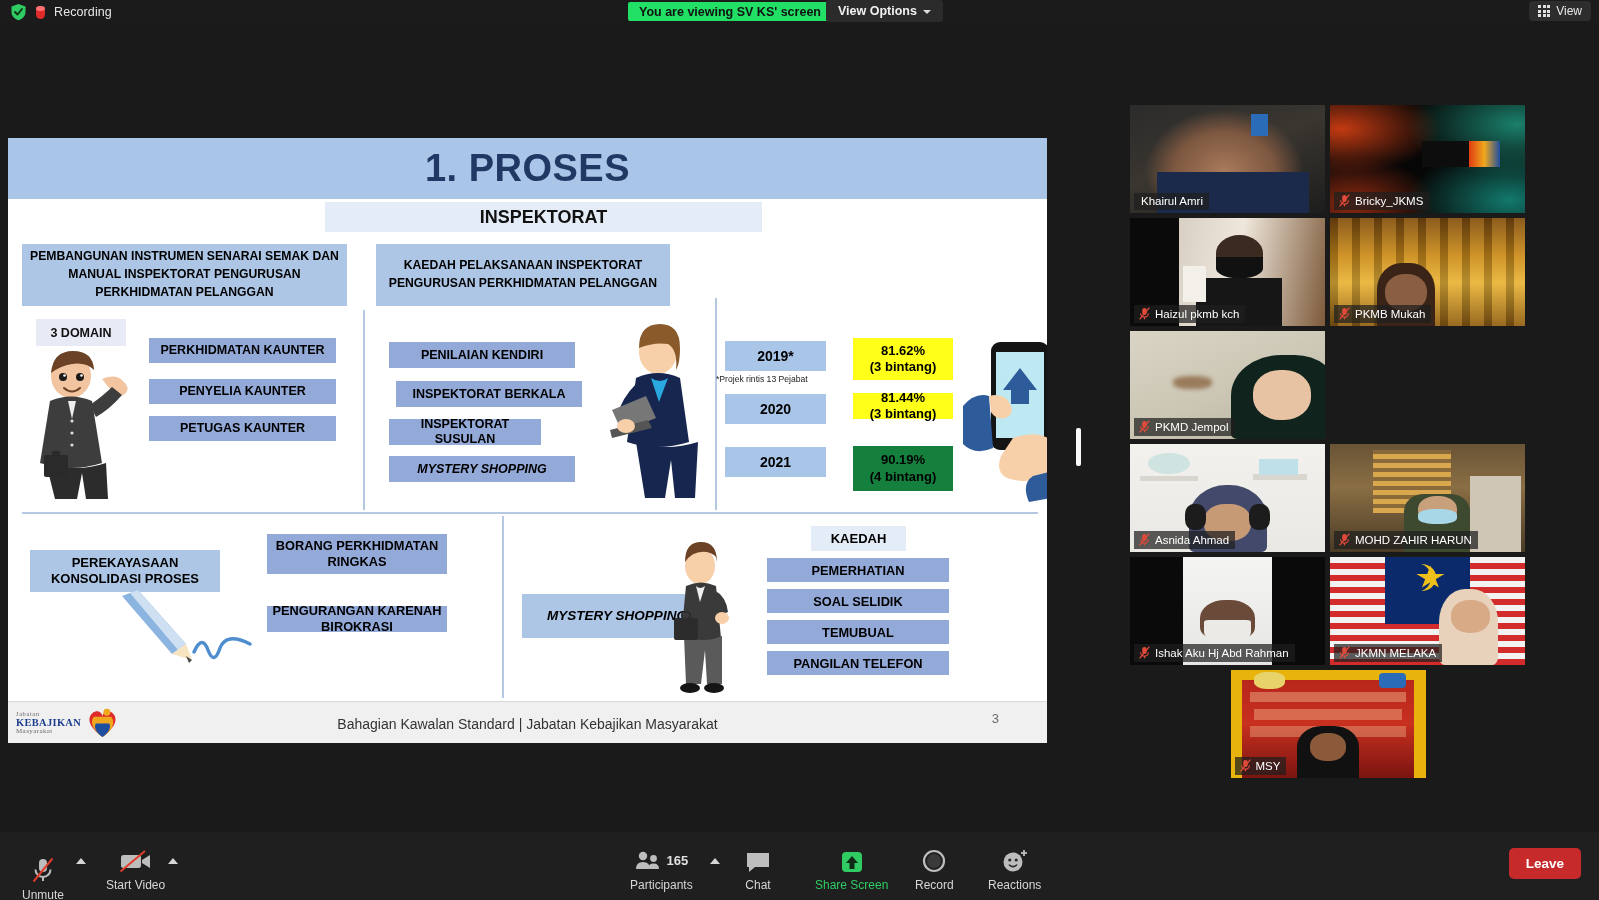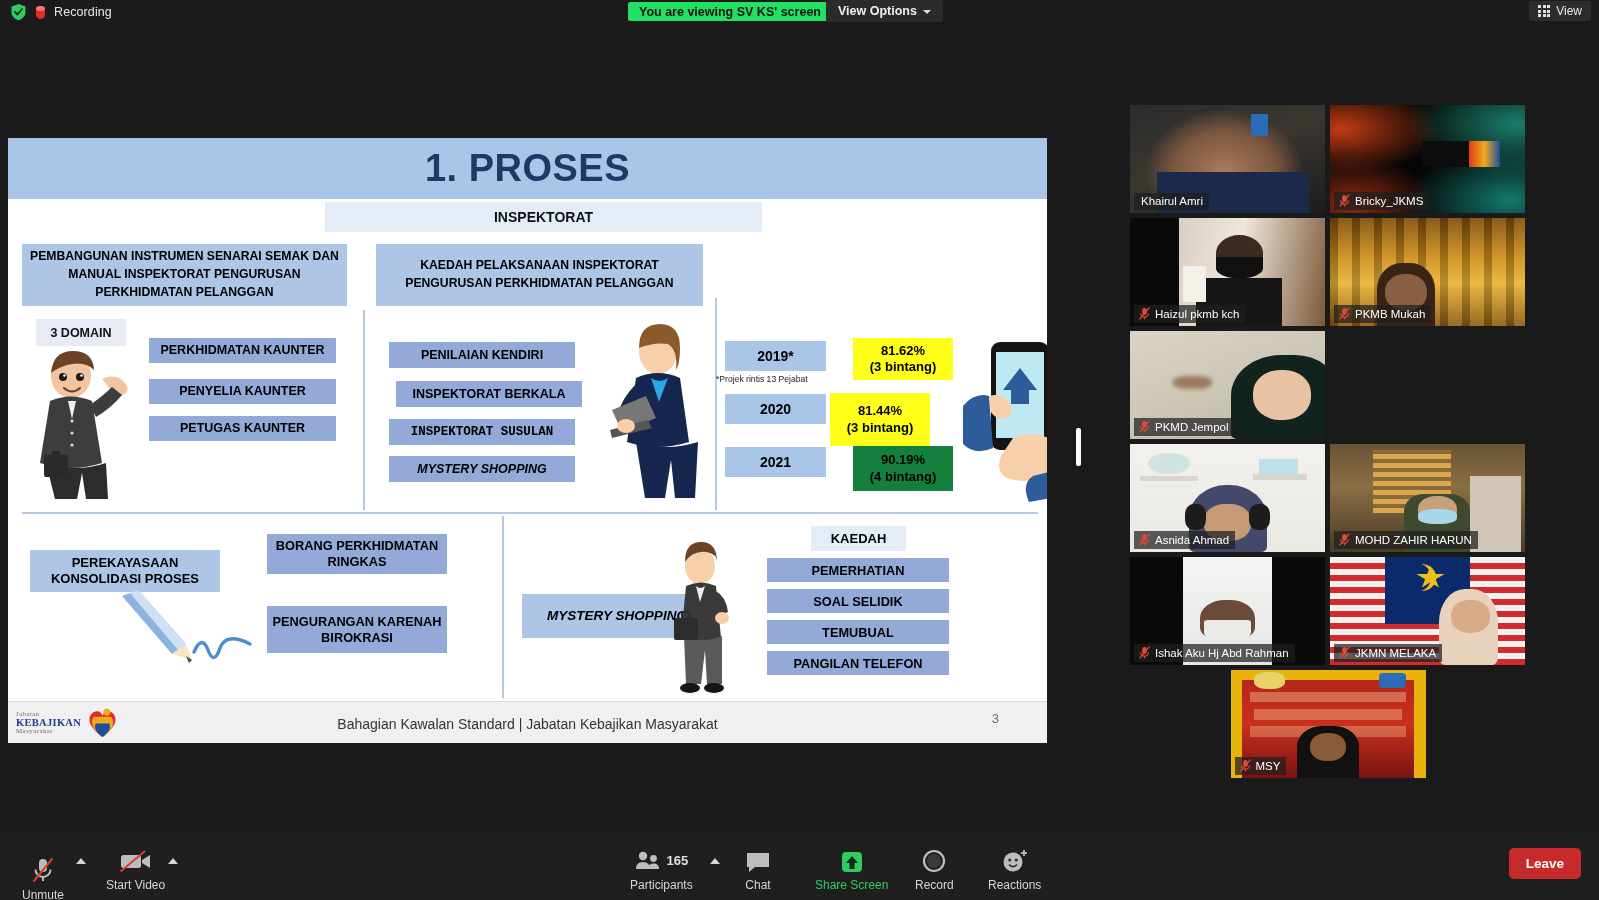--- a/index.html
+++ b/index.html
@@ -46,30 +46,30 @@
 
   .slide-title-band {
     position: absolute; left: 0; top: 0; width: 100%; height: 61px;
     background: #a9c6e8; display: flex; align-items: center; justify-content: center;
   }
   .slide-title { font-size: 38px; font-weight: bold; color: #1f3864; letter-spacing: .5px; }
 
   .insp-box {
     position: absolute; left: 317px; top: 64px; width: 437px; height: 30px;
     background: #e4ecf7; display: flex; align-items: center; justify-content: center;
-    font-size: 14px; font-weight: bold; color: #111;
+    font-size: 18px; font-weight: bold; color: #111;
   }
 
   .colhead {
     position: absolute; background: #adc6e5; color: #000;
     font-size: 12.2px; font-weight: bold; line-height: 1.45;
     display: flex; align-items: center; justify-content: center; text-align: center; padding: 5px 7px;
   }
   .c1 { left: 14px;  top: 106px; width: 325px; height: 62px; }
-  .c2 { left: 368px; top: 106px; width: 327px; height: 62px; }
+  .c2 { left: 368px; top: 106px; width: 294px; height: 62px; }
   .c3 { left: 718px; top: 102px; width: 330px; height: 68px; }
 
   .domain-tag {
     position: absolute; left: 28px; top: 181px; width: 90px; height: 27px;
     background: #e8ebf5; color: #111; font-size: 12.5px; font-weight: bold;
     display: flex; align-items: center; justify-content: center;
   }
 
   .bluebtn {
     position: absolute; background: #93a9d8; color: #000;
@@ -77,56 +77,56 @@
     justify-content: center; text-align: center; line-height: 1.2;
   }
   .italicb { font-style: italic; }
 
   .l1 { left: 141px; top: 200px; width: 187px; height: 25px; }
   .l2 { left: 141px; top: 241px; width: 187px; height: 25px; }
   .l3 { left: 141px; top: 278px; width: 187px; height: 25px; }
 
   .m1 { left: 381px; top: 204px; width: 186px; height: 26px; }
   .m2 { left: 388px; top: 243px; width: 186px; height: 26px; }
-  .m3 { left: 381px; top: 281px; width: 186px; height: 26px; font-family: Liberation Mono, monospace; }
+  .m3 { left: 381px; top: 281px; width: 152px; height: 26px; }
   .m4 { left: 381px; top: 318px; width: 186px; height: 26px; }
 
   .yearbox {
     position: absolute; background: #a9c6e8; color: #000;
     font-size: 14px; font-weight: bold; display: flex; align-items: center; justify-content: center;
   }
   .y1 { left: 717px; top: 203px; width: 101px; height: 30px; }
   .y2 { left: 717px; top: 256px; width: 101px; height: 30px; }
   .y3 { left: 717px; top: 309px; width: 101px; height: 30px; }
   .rintis { position: absolute; left: 708px; top: 236px; width: 130px; font-size: 8.6px; color: #222; }
 
   .pctbox {
     position: absolute; color: #000; font-size: 13px; font-weight: bold;
     display: flex; flex-direction: column; align-items: center; justify-content: center;
     line-height: 1.25; text-align: center;
   }
   .p1 { left: 845px; top: 200px; width: 100px; height: 42px; background: #ffff1a; }
-  .p2 { left: 822px; top: 255px; width: 100px; height: 53px; background: #ffff1a; }
+  .p2 { left: 845px; top: 255px; width: 100px; height: 26px; background: #ffff1a; }
   .p3 { left: 845px; top: 308px; width: 100px; height: 45px; background: #15803d; }
 
   .vdiv { position: absolute; background: #b6c9e0; width: 1.5px; }
   .vd1 { left: 355px; top: 172px; height: 200px; }
   .vd2 { left: 707px; top: 160px; height: 212px; }
   .vd3 { left: 494px; top: 378px; height: 182px; }
   .hdiv { position: absolute; left: 14px; top: 374px; width: 1016px; height: 1.5px; background: #b6c9e0; }
 
   .lowhead {
     position: absolute; left: 22px; top: 412px; width: 190px; height: 42px;
     background: #adc6e5; color: #000; font-size: 13px; font-weight: bold;
     display: flex; align-items: center; justify-content: center; text-align: center; line-height: 1.25;
   }
   .lb { position: absolute; background: #93a9d8; color: #000; font-size: 12.8px; font-weight: bold;
        display: flex; align-items: center; justify-content: center; text-align: center; line-height: 1.25; }
   .lb1 { left: 259px; top: 396px; width: 180px; height: 40px; }
-  .lb2 { left: 259px; top: 468px; width: 180px; height: 47px; }
+  .lb2 { left: 259px; top: 468px; width: 180px; height: 26px; }
 
   .mystery-lo {
     position: absolute; left: 514px; top: 456px; width: 190px; height: 44px;
     background: #adc6e5; color: #000; font-size: 13.5px; font-weight: bold; font-style: italic;
     display: flex; align-items: center; justify-content: center; text-align: center; line-height: 1.25;
   }
   .kaedah-hd {
     position: absolute; left: 803px; top: 388px; width: 95px; height: 25px;
     background: #e4ecf7; color: #000; font-size: 13px; font-weight: bold;
     display: flex; align-items: center; justify-content: center;

